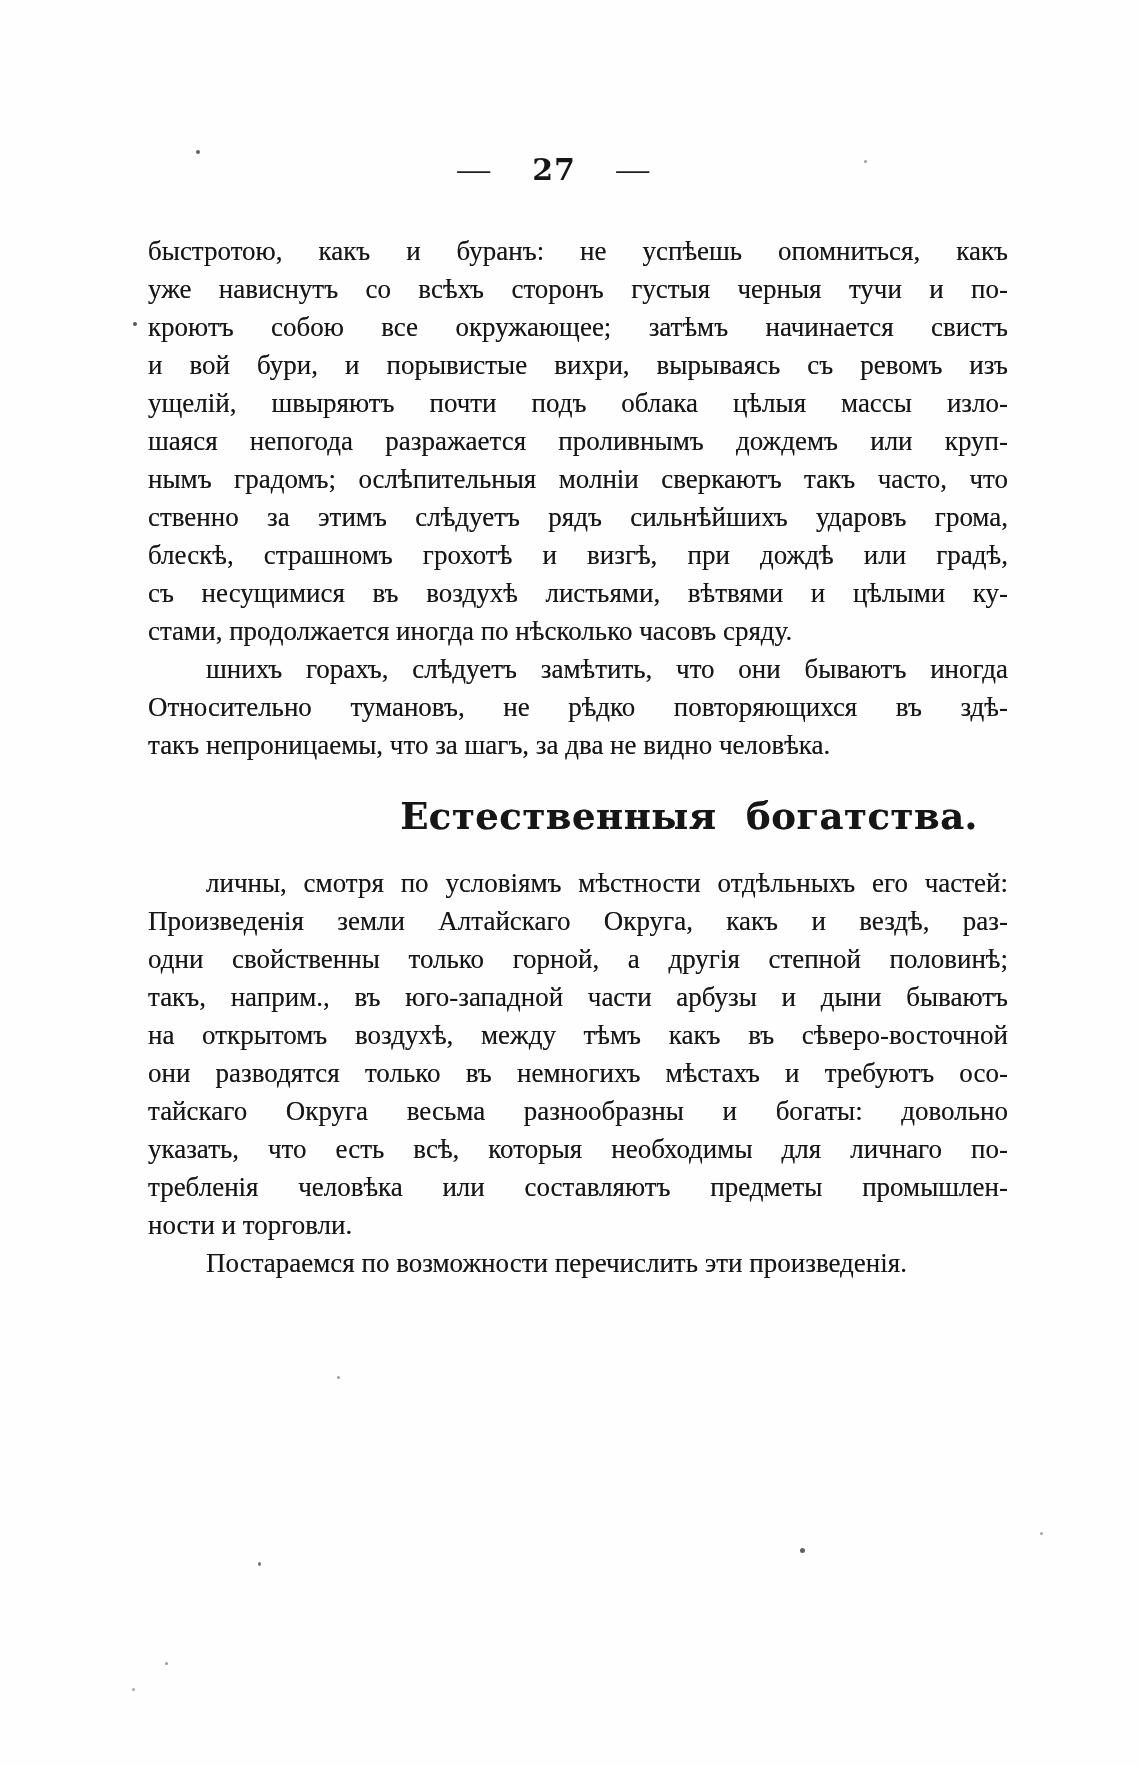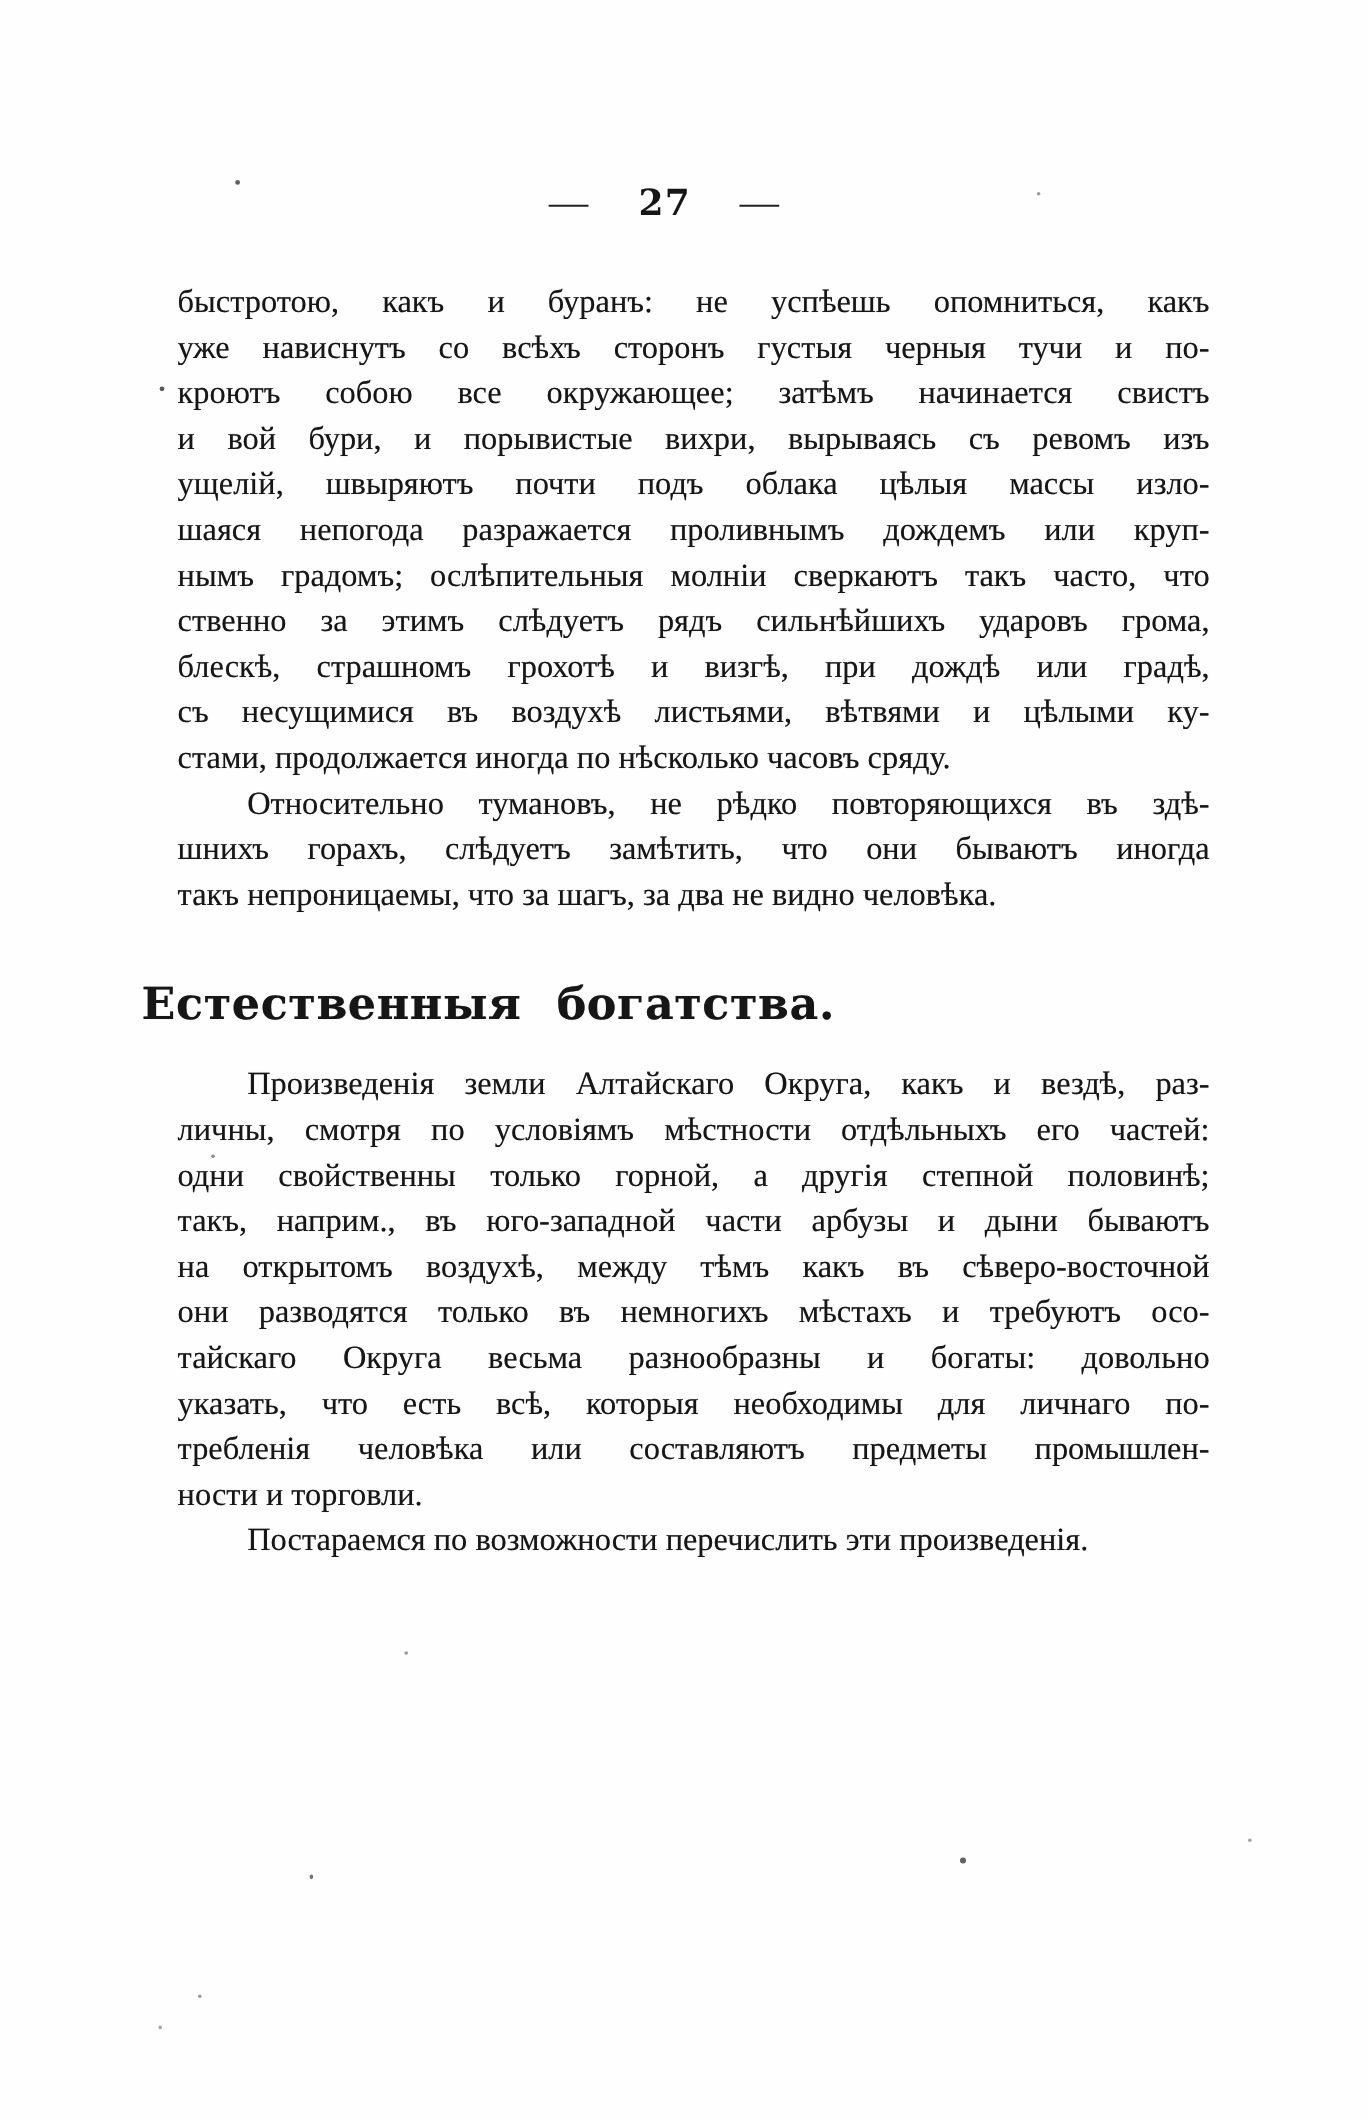--- a/index.html
+++ b/index.html
@@ -55,25 +55,25 @@
     height: 38px;
     overflow: visible;
   }
   .para .line.line-last {
     text-align-last: left;
   }
   .para.indent .line:first-child {
     text-indent: 58px;
   }
   .section-heading {
-    margin: 48px 0 24px 0;
+    margin: 28px 0 24px 0;
     font-size: 37px;
     line-height: 48px;
     font-weight: bold;
-    text-align: left;
+    text-align: right;
     letter-spacing: 0.5px;
     word-spacing: 16px;
     transform: translateX(-30px);
   }
   
   .speck {
     position: absolute;
     background: #3a3a3a;
     border-radius: 50%;
   }
@@ -97,28 +97,28 @@
         <div class="line">и вой бури, и порывистые вихри, вырываясь съ ревомъ изъ</div>
         <div class="line">ущелій, швыряютъ почти подъ облака цѣлыя массы изло-</div>
         <div class="line">шаяся непогода разражается проливнымъ дождемъ или круп-</div>
         <div class="line">нымъ градомъ; ослѣпительныя молніи сверкаютъ такъ часто, что</div>
         <div class="line">ственно за этимъ слѣдуетъ рядъ сильнѣйшихъ ударовъ грома,</div>
         <div class="line">блескѣ, страшномъ грохотѣ и визгѣ, при дождѣ или градѣ,</div>
         <div class="line">съ несущимися въ воздухѣ листьями, вѣтвями и цѣлыми ку-</div>
         <div class="line line-last">стами, продолжается иногда по нѣсколько часовъ сряду.</div>
       </div>
     <div class="para indent">
+        <div class="line">шнихъ горахъ, слѣдуетъ замѣтить, что они бываютъ иногда</div>
         <div class="line">Относительно тумановъ, не рѣдко повторяющихся въ здѣ-</div>
-        <div class="line">шнихъ горахъ, слѣдуетъ замѣтить, что они бываютъ иногда</div>
         <div class="line line-last">такъ непроницаемы, что за шагъ, за два не видно человѣка.</div>
       </div>
     <h2 class="section-heading">Естественныя богатства.</h2>
     <div class="para indent">
+        <div class="line">личны, смотря по условіямъ мѣстности отдѣльныхъ его частей:</div>
         <div class="line">Произведенія земли Алтайскаго Округа, какъ и вездѣ, раз-</div>
-        <div class="line">личны, смотря по условіямъ мѣстности отдѣльныхъ его частей:</div>
         <div class="line">одни свойственны только горной, а другія степной половинѣ;</div>
         <div class="line">такъ, наприм., въ юго-западной части арбузы и дыни бываютъ</div>
         <div class="line">на открытомъ воздухѣ, между тѣмъ какъ въ сѣверо-восточной</div>
         <div class="line">они разводятся только въ немногихъ мѣстахъ и требуютъ осо-</div>
         <div class="line">тайскаго Округа весьма разнообразны и богаты: довольно</div>
         <div class="line">указать, что есть всѣ, которыя необходимы для личнаго по-</div>
         <div class="line">требленія человѣка или составляютъ предметы промышлен-</div>
         <div class="line line-last">ности и торговли.</div>
       </div>
     <div class="para indent">

